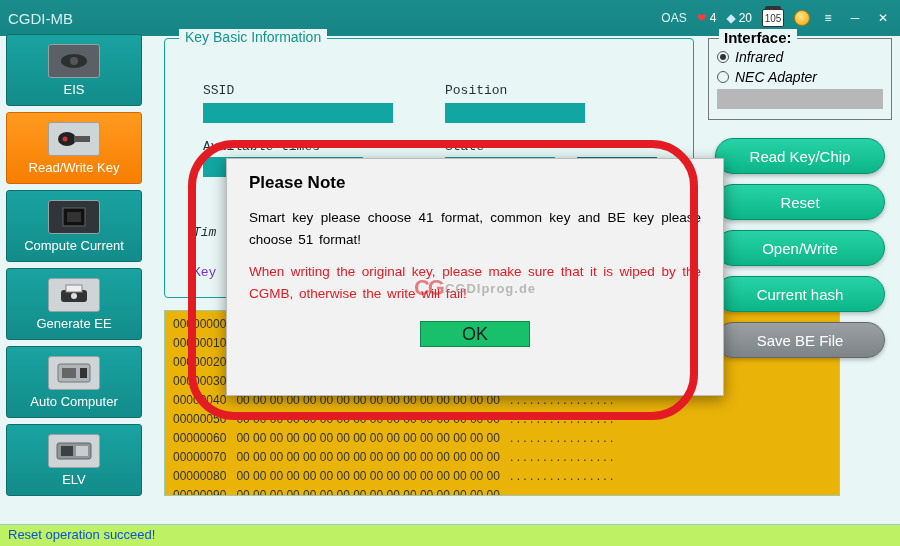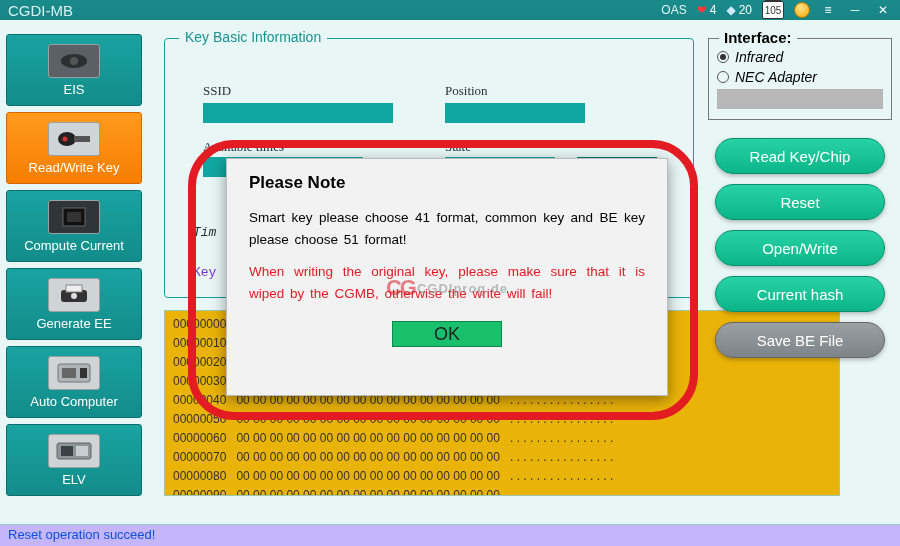--- a/index.html
+++ b/index.html
@@ -1,19 +1,19 @@
 <!DOCTYPE html>
 <html><head>
 <meta charset="utf-8">
 <style>
 * { box-sizing: border-box; margin: 0; padding: 0; font-family: "Segoe UI", Arial, sans-serif; }
 body { width: 900px; height: 546px; background: #e8f7f6; overflow: hidden; position: relative; }
 
 
-.titlebar { height: 20px; background: linear-gradient(#1a8b8b,#178585); color: #fff; display: flex; align-items: center; padding: 0 8px; font-size: 14px; }
+.titlebar { height: 36px; background: linear-gradient(#1a8b8b,#178585); color: #fff; display: flex; align-items: center; padding: 0 8px; font-size: 14px; }
 .titlebar .title { flex: 1; color: #d8f0f0; font-size: 15px; }
 .titlebar .status { display: flex; gap: 10px; align-items: center; font-size: 12px; }
 .titlebar .chip { display: flex; align-items: center; gap: 3px; }
 .heart { color:#ff3a3a; }
 .diamond { color:#cfe9ff; }
 .calbox { width:22px;height:18px;background:#fff;border:1px solid #333;border-radius:2px;font-size:10px;color:#333;display:flex;align-items:center;justify-content:center;position:relative;}
 .calbox::before{content:"";position:absolute;top:-4px;left:2px;right:2px;height:4px;background:#333;border-radius:2px 2px 0 0;}
 .medal { width:16px;height:16px;border-radius:50%;background:radial-gradient(circle at 40% 35%,#ffe58a,#f0a400);border:1px solid #b87a00;}
 .menuicon{width:16px;text-align:center;}
 .winbtn{width:18px;text-align:center;cursor:pointer;}
@@ -23,21 +23,21 @@
 .sideitem { height:72px; background:linear-gradient(#19a3a1,#128c8a); border-radius:3px; color:#fff; font-size:13px; display:flex; flex-direction:column; align-items:center; justify-content:center; gap:4px; cursor:pointer; border:1px solid #0d6e6c;}
 .sideitem.active { background:linear-gradient(#ff9a1f,#f77e00); border-color:#d66700;}
 .sideicon { width:52px; height:34px; background:#cfd4d6; border:1px solid #9aa1a3; border-radius:3px; display:flex;align-items:center;justify-content:center;}
 .sideicon svg{display:block;}
 
 
 .main { position:absolute; left:150px; top:34px; right:8px; bottom:28px; }
 .fieldset { position:absolute; left:14px; top:4px; width:530px; height:260px; border:1px solid #14a09d; border-radius:4px; }
 .fieldset .legend { position:absolute; top:-10px; left:14px; background:#e8f7f6; padding:0 6px; color:#16938f; font-size:14px; }
 .fieldrow { position:absolute; display:flex; gap:22px; }
-.fldlabel { color:#263238; font-size:13px; font-family:Liberation Serif, serif; width:110px;}
+.fldlabel { color:#263238; font-size:13px; font-family:Liberation Mono, monospace; width:110px;}
 .fldval { width:190px; height:20px; background:#11a6a1; }
 .fldval2 { width:110px; height:20px; background:#11a6a1; }
 .activatebtn{width:80px;height:22px;background:#11a6a1;color:#fff;font-size:12px;border:1px solid #0a7b77;display:flex;align-items:center;justify-content:center;cursor:pointer;}
 
 
 .hexdump { position:absolute; left:14px; top:276px; width:676px; height:186px; background:#eab308; border:1px solid #9cc7b0; font-family:"Courier New",monospace; font-size:12px; color:#333; padding:4px 8px; line-height:18px; white-space:pre; overflow:hidden;}
 
 
 .rightpanel { position:absolute; right:0; top:4px; width:184px; }
 .ifacebox { border:1px solid #777; padding:6px 8px 10px; position:relative; margin-bottom:12px;}
@@ -45,25 +45,25 @@
 .radio { display:flex; align-items:center; gap:6px; font-size:14px; margin:4px 0;font-style:italic;}
 .radio .rdot{width:12px;height:12px;border:1px solid #555;border-radius:50%;display:flex;align-items:center;justify-content:center;}
 .radio .rdot.on::after{content:"";width:6px;height:6px;background:#333;border-radius:50%;}
 .ifacebar{height:20px;background:#b7b7b7;margin-top:4px;}
 
 .actbtn { width:170px; height:36px; margin:10px auto; border-radius:18px; background:linear-gradient(#27d3a6,#0bb588); border:1px solid #0a8f6c; color:#fff; font-size:15px; display:flex;align-items:center;justify-content:center;cursor:pointer; box-shadow:0 2px 4px rgba(0,0,0,.25);}
 .actbtn.small{margin-top:18px;}
 .actbtn.gray{background:linear-gradient(#9aa0a3,#7d8488);border-color:#666;}
 
 
-.statusbar{position:absolute;left:0;right:0;bottom:0;height:22px;background:#c4b5fd;border-top:1px solid #9ac7cd;color:#0a52d6;font-size:13px;padding:2px 8px;font-family:"Courier New",monospace;}
+.statusbar{position:absolute;left:0;right:0;bottom:0;height:22px;background:#bef264;border-top:1px solid #9ac7cd;color:#0a52d6;font-size:13px;padding:2px 8px;font-family:"Courier New",monospace;}
 
 
 .redframe{position:absolute;left:188px;top:140px;width:510px;height:280px;border:8px solid #e31b23;border-radius:46px;pointer-events:none;z-index:20;}
-.modal{position:absolute;left:226px;top:158px;width:442px;height:238px;background:#f2f2f2;border:1px solid #bbb;box-shadow:0 4px 14px rgba(0,0,0,.4);z-index:15;padding:14px 22px;}
+.modal{position:absolute;left:226px;top:158px;width:498px;height:238px;background:#f2f2f2;border:1px solid #bbb;box-shadow:0 4px 14px rgba(0,0,0,.4);z-index:15;padding:14px 22px;}
 .modal h3{font-size:17px;font-weight:600;margin-bottom:14px;}
 .modal p{font-size:13.5px;line-height:22px;text-align:justify;text-justify:inter-word;word-spacing:2px;}
 .modal p.red{color:#e31b23;margin-top:10px;}
 .modal .okbtn{width:110px;height:26px;background:#19c06b;border:1px solid #0d8a49;color:#222;font-size:18px;margin:16px auto 0;display:flex;align-items:center;justify-content:center;cursor:pointer;}
 .watermark{position:absolute;left:50%;top:116px;transform:translateX(-50%);display:flex;align-items:center;gap:2px;opacity:.55;pointer-events:none;}
 .watermark .cg{font-size:22px;font-weight:800;color:#d61f26;letter-spacing:-2px;}
 .watermark .rest{font-size:13px;font-weight:700;color:#888;letter-spacing:1px;}
 
 
 .keylink{position:absolute;left:28px;top:226px;color:#7a2fd1;font-family:"Courier New",monospace;font-size:13px;}

